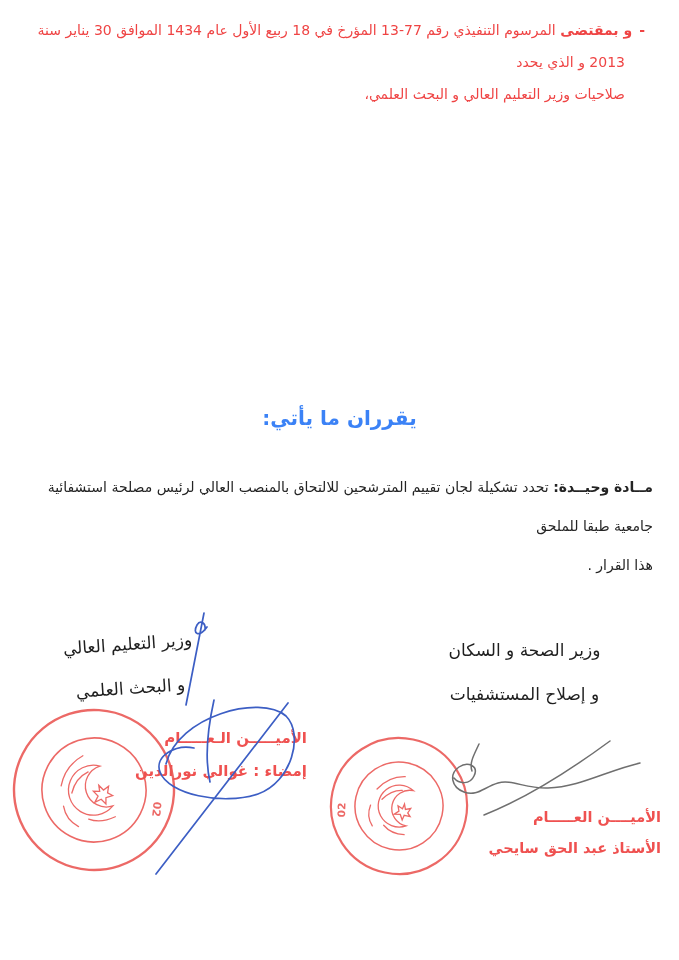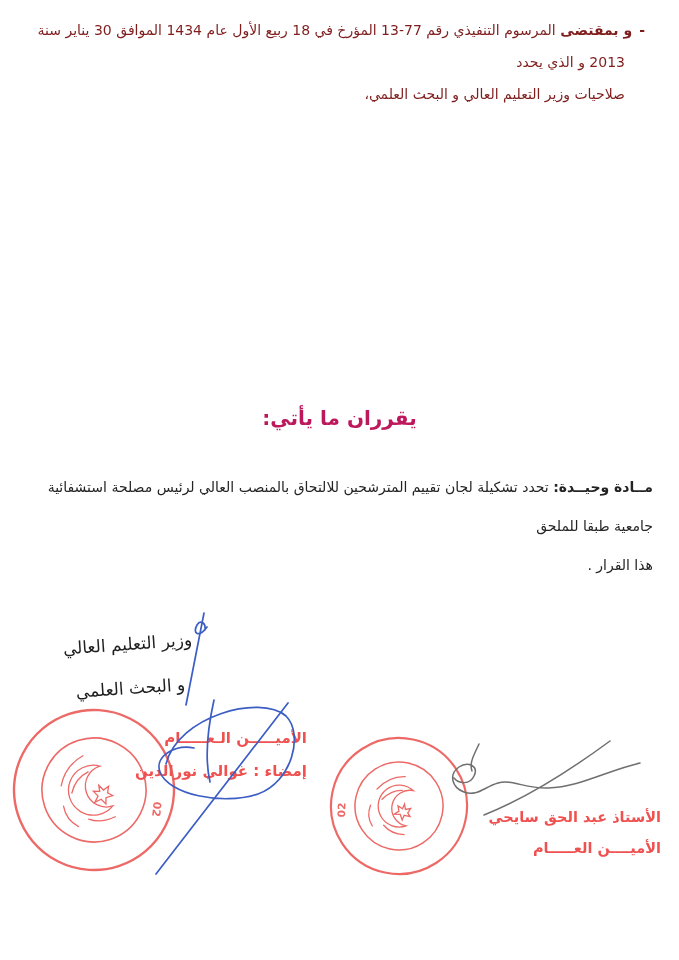--- a/index.html
+++ b/index.html
@@ -6,28 +6,28 @@
   body{background:#9a9a9a;font-family:"DejaVu Sans",sans-serif;}
   .page{
     position:relative;width:679px;height:960px;margin:0 auto;
     background:#ffffff;color:#222;overflow:hidden;direction:rtl;
   }
   
   .bullets{position:absolute;top:14px;right:34px;left:20px;font-size:14px;line-height:32px;}
   .bullet{
     white-space:pre-wrap;
     padding-right:20px;text-indent:-20px;
-    margin-bottom:13px;color:#7f1d1d;
+    margin-bottom:13px;color:#ef4444;
   }
   .dash{margin-left:7px;font-weight:bold;}
   .lead{font-weight:bold;}
   
   .decision-heading{
     position:absolute;top:406px;right:0;left:0;text-align:center;
-    font-size:20px;font-weight:bold;color:#be185d;
+    font-size:20px;font-weight:bold;color:#3b82f6;
   }
   
   .article{
     position:absolute;top:468px;right:26px;left:16px;
     font-size:14px;line-height:39px;white-space:pre-wrap;color:#242424;
   }
   .article .lead{font-weight:bold;}
   
   .minister{position:absolute;text-align:center;font-size:17px;line-height:44px;color:#1f1f1f;}
   .minister.left{top:622px;left:44px;width:170px;transform:rotate(-4deg);}
@@ -54,32 +54,36 @@
   <div class="bullets">
     <div class="bullet"><span class="dash">-</span><span class="lead">و بمقتضى</span><span> المرسوم التنفيذي رقم 77-13 المؤرخ في 18 ربيع الأول عام 1434 الموافق 30 يناير سنة  2013 و الذي يحدد
 صلاحيات وزير التعليم العالي و البحث العلمي،</span></div>
   </div>
 
   <div class="decision-heading">يقرران ما يأتي:</div>
 
   <div class="article"><span class="lead">مــادة وحيــدة:</span><span> تحدد تشكيلة لجان تقييم المترشحين للالتحاق بالمنصب العالي لرئيس مصلحة استشفائية جامعية طبقا للملحق
 هذا القرار .</span></div>
 
+  <div class="minister right">
+    <div>وزير الصحة و السكان</div>
+    <div>و إصلاح المستشفيات</div>
+  </div>
   <div class="minister left">
     <div>وزير التعليم العالي</div>
     <div>و البحث العلمي</div>
   </div>
 
   <div class="sec-block left">
     <div>الأميـــــن الـعـــــام</div>
     <div>إمضاء : غوالي نورالدين</div>
   </div>
   <div class="sec-block right">
+    <div>الأميــــن العـــــام</div>
     <div>الأستاذ عبد الحق سايحي</div>
-    <div>الأميــــن العـــــام</div>
   </div>
 
   <svg class="overlay" viewBox="0 0 679 960" xmlns="http://www.w3.org/2000/svg">
     <defs>
       <path id="ringL" d="M -65,0 A 65,65 0 1,1 65,0 A 65,65 0 1,1 -65,0"></path>
       <path id="ringR" d="M -55,0 A 55,55 0 1,1 55,0 A 55,55 0 1,1 -55,0"></path>
     </defs>
 
     <g class="stamp" transform="translate(94,790) rotate(-18)">
       <circle r="80" stroke-width="2.4"></circle>

